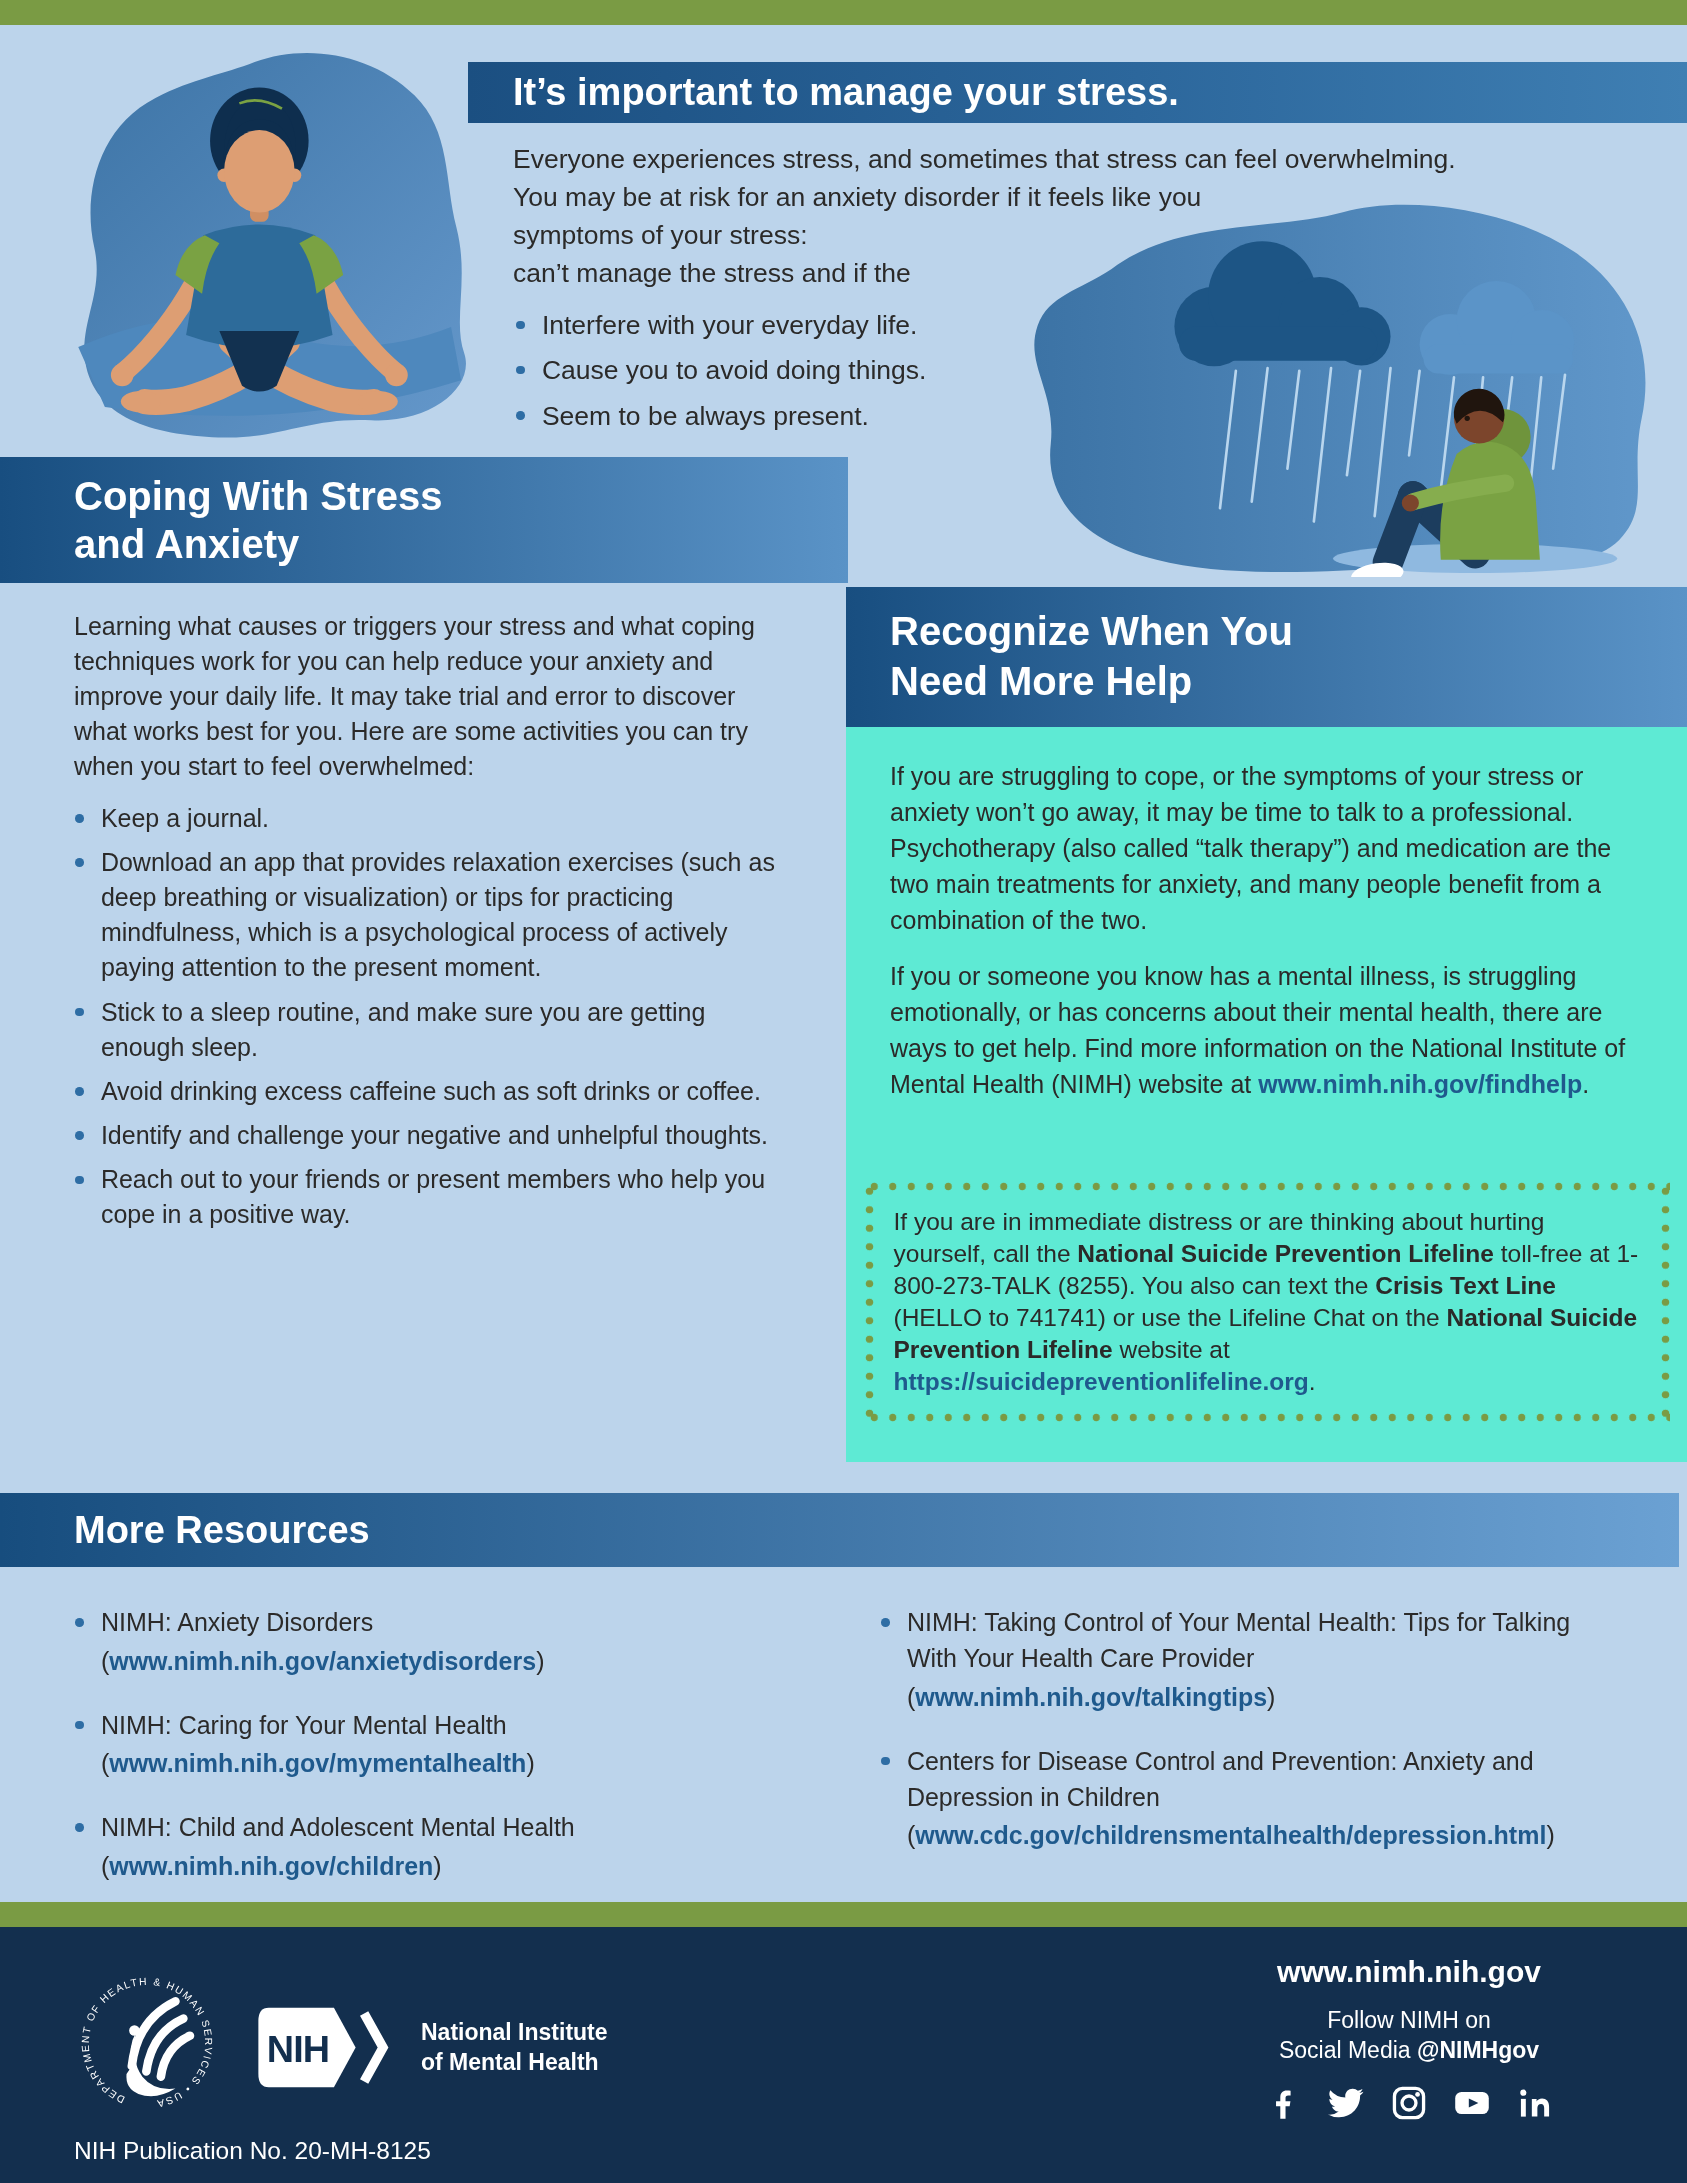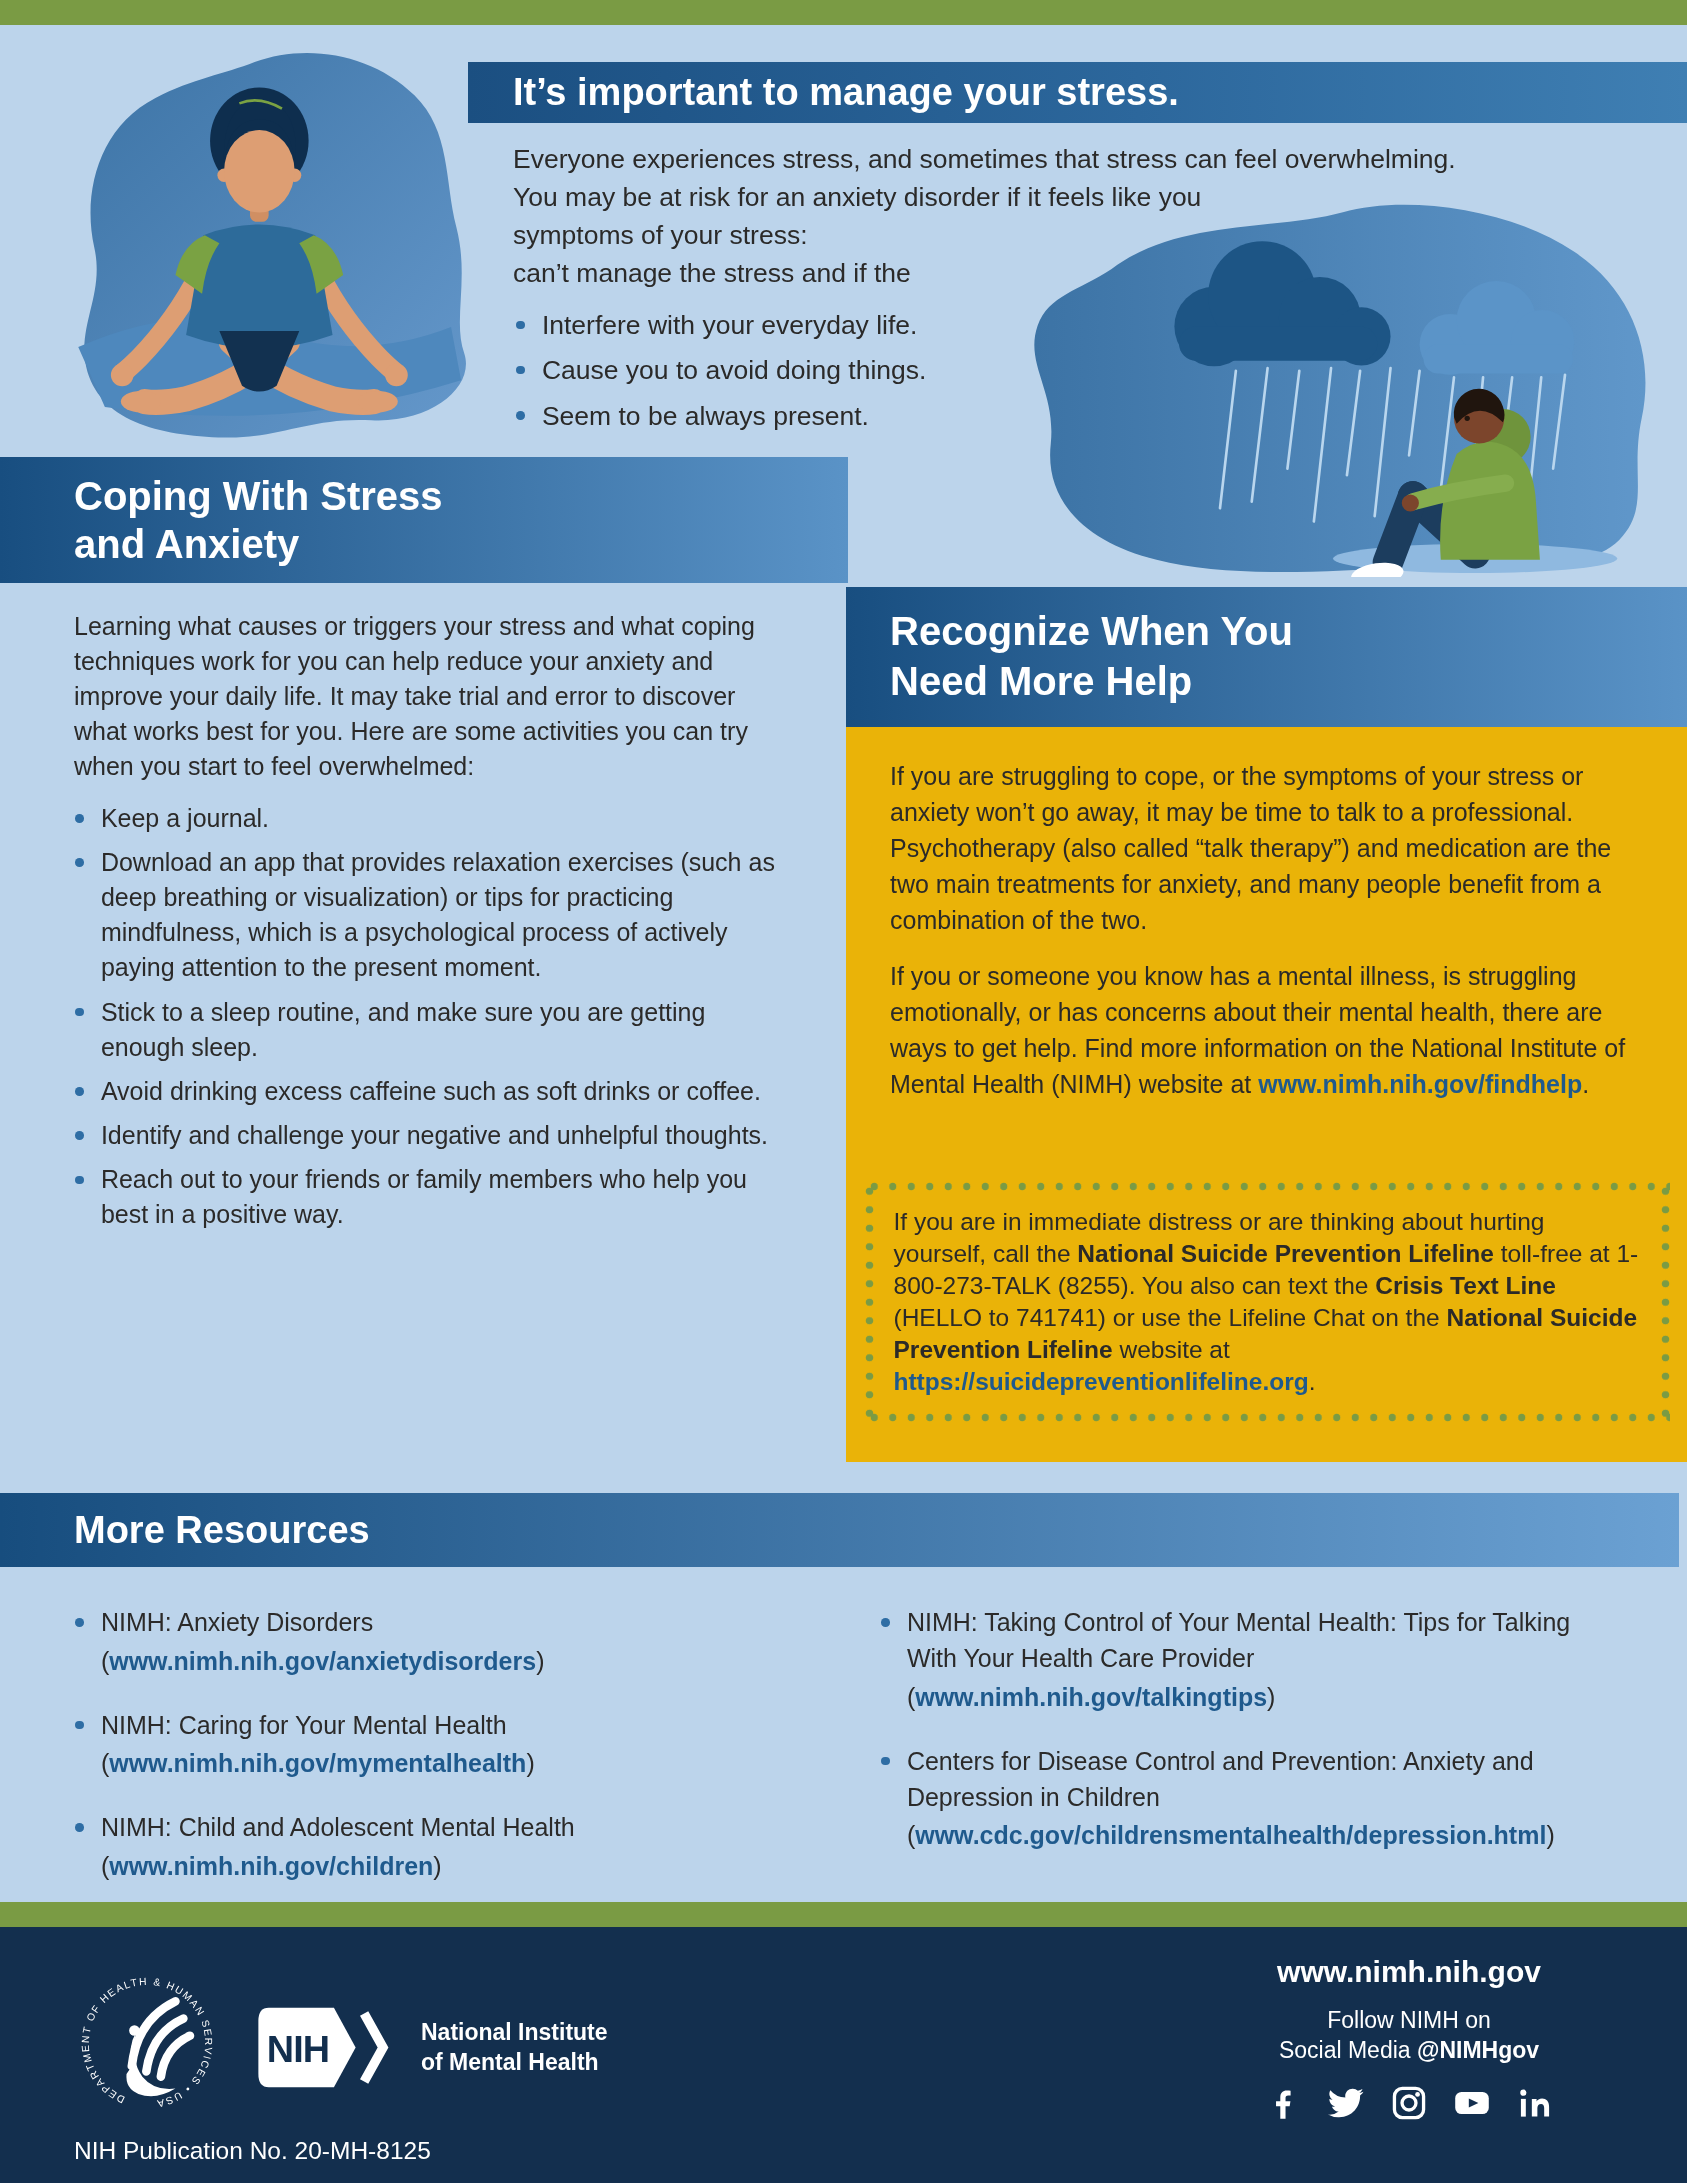--- a/index.html
+++ b/index.html
@@ -29,21 +29,21 @@
   .coping-banner { position:absolute; left:0; top:457px; width:848px; height:126px;
                    background:linear-gradient(90deg,#184e80,#5a93c7); color:#fff; }
   .coping-banner .bt { margin:15px 0 0 74px; font-size:40px; font-weight:bold; line-height:48px; }
   .left-col { position:absolute; left:74px; top:609px; width:718px; font-size:25px; line-height:35px; }
   .left-col .para { margin-bottom:17px; }
   .blist .brow { margin-bottom:9.3px; }
   .blist .dot { margin-top:13.2px; }
   .btext { flex:1; }
 
   
-  .right-panel { position:absolute; left:846px; top:587px; width:842px; height:875px; background:#eab308; }
+  .right-panel { position:absolute; left:846px; top:587px; width:842px; height:875px; background:#5eead4; }
   .recog-banner { position:absolute; left:0; top:0; width:100%; height:140px;
                   background:linear-gradient(90deg,#184e80,#5a93c7); color:#fff; }
   .recog-banner .bt { margin:18.5px 0 0 44px; font-size:40px; font-weight:bold; line-height:50px; }
   .right-content { position:absolute; left:44px; top:171px; width:758px; font-size:25px; line-height:36px; }
   .right-content .para + .para { margin-top:20px; }
   .link { color:#1f5a8d; font-weight:bold; }
 
   .crisis { position:absolute; left:18.5px; top:595px; width:805px; padding:24px 29px;
             font-size:24.5px; line-height:32px;
             background-image:
@@ -169,21 +169,21 @@
       <div class="brow">
           <span class="dot"></span>
           <span class="btext">Avoid drinking excess caffeine such as soft drinks or coffee.</span>
         </div>
       <div class="brow">
           <span class="dot"></span>
           <span class="btext">Identify and challenge your negative and unhelpful thoughts.</span>
         </div>
       <div class="brow">
           <span class="dot"></span>
-          <span class="btext">Reach out to your friends or family members who help you best in a positive way.</span>
+          <span class="btext">Reach out to your friends or present members who help you cope in a positive way.</span>
         </div>
     </div>
   </div>
 
   <svg class="illu2" viewBox="0 0 1120 584">
     <defs>
       <linearGradient id="rg" x1="0" y1="0" x2="1" y2="0">
         <stop offset="0" stop-color="#3c73a5"></stop>
           <stop offset="1" stop-color="#6097ca"></stop>
       </linearGradient>

